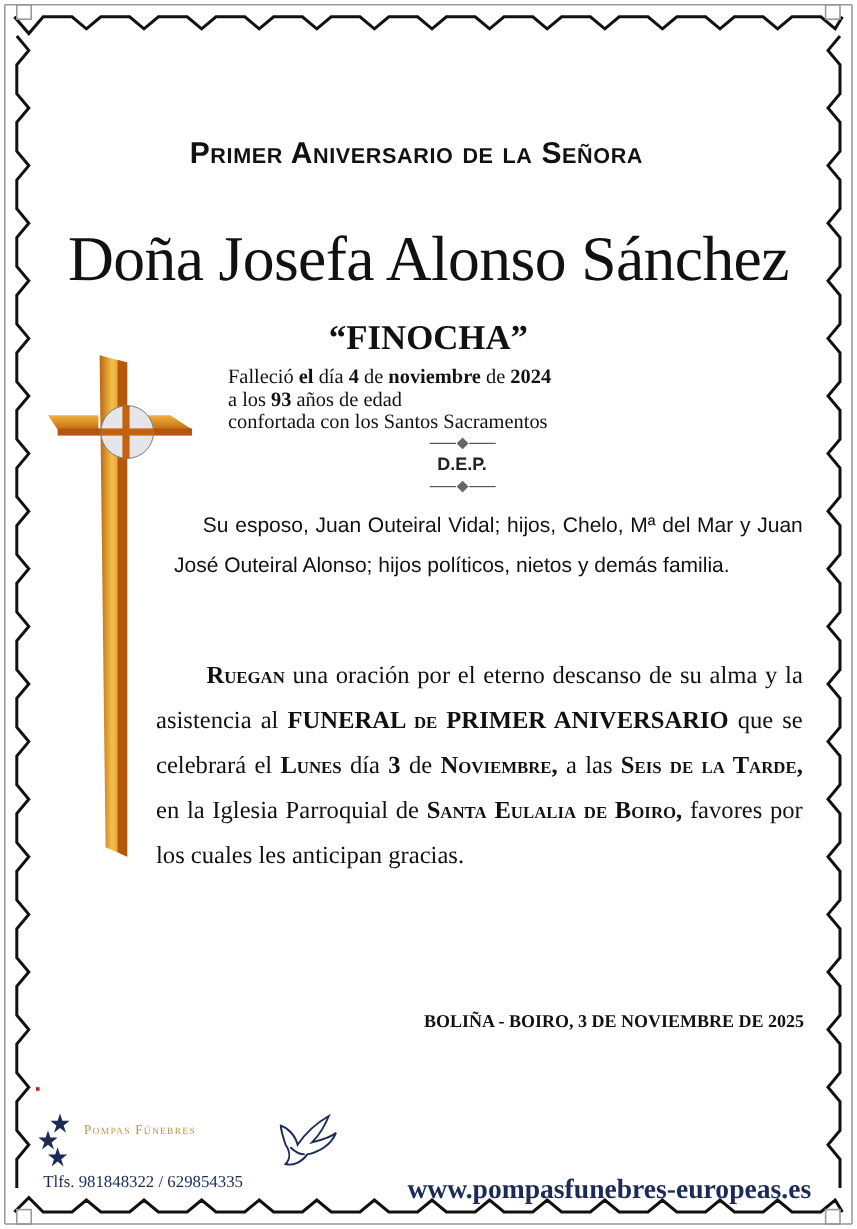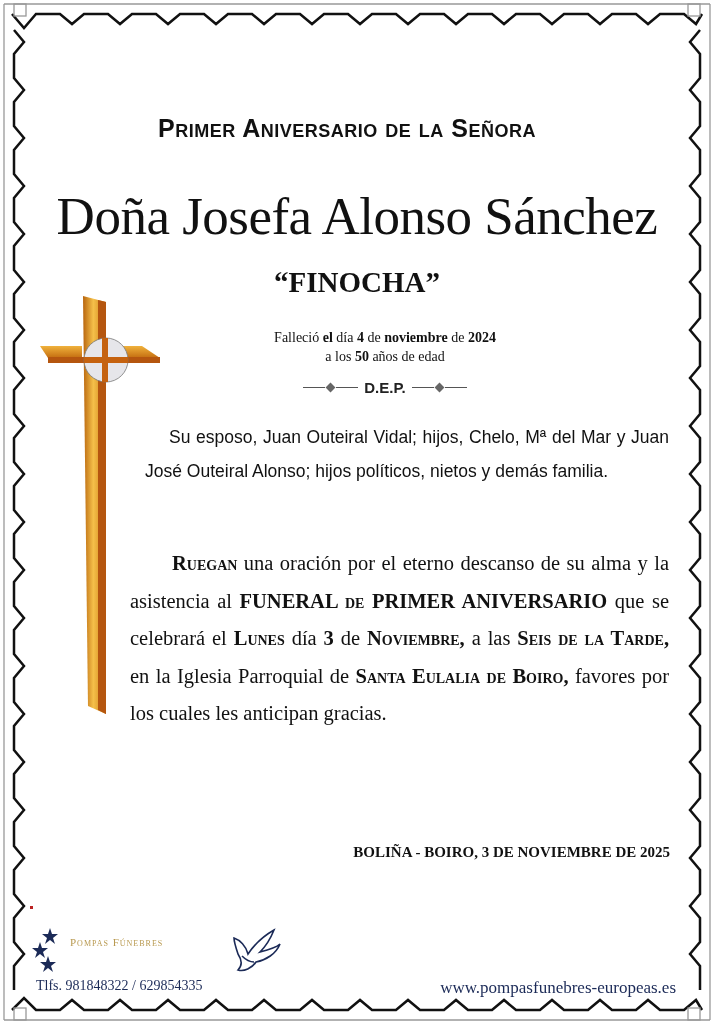--- a/index.html
+++ b/index.html
@@ -1,38 +1,38 @@
 <!DOCTYPE html>
 <html><head>
   <meta charset="utf-8">
   <style>
     html, body { margin: 0; padding: 0; }
     body { width: 714px; height: 1024px; background: #ffffff; position: relative; overflow: hidden; font-family: "Liberation Serif", serif; color: #111; }
     .border-svg { position: absolute; left: 0; top: 0; }
     .heading { position: absolute; left: 0; width: 694px; top: 114px; text-align: center; font-family: "Liberation Sans", sans-serif; font-weight: bold; font-size: 25px; font-variant: small-caps; letter-spacing: 0.5px; color: #111; }
     .name { position: absolute; left: 0; width: 714px; top: 186px; text-align: center; font-size: 53px; color: #111; letter-spacing: -0.5px; }
     .nickname { position: absolute; left: 0; width: 714px; top: 266px; text-align: center; font-size: 29px; font-weight: bold; }
-    .info { position: absolute; left: 190px; width: 390px; top: 328px; text-align: center; font-size: 14px; line-height: 19px; }
+    .info { position: absolute; left: 190px; width: 390px; top: 304px; text-align: left; font-size: 17px; line-height: 19px; }
     .info b { font-weight: bold; }
-    .dep-row { position: absolute; left: 260px; width: 250px; top: 377px; height: 20px; display: flex; align-items: center; justify-content: center; gap: 6px; }
+    .dep-row { position: absolute; left: 260px; width: 250px; top: 377px; height: 20px; display: flex; align-items: center; justify-content: center; gap: 6px; flex-direction: column; }
     .dep-line { display: flex; align-items: center; width: 55px; }
     .dep-line .ln { flex: 1; height: 1px; background: #555; }
     .dep-line .dm { width: 7px; height: 7px; background: #666; transform: rotate(45deg); margin: 0 2px; }
     .dep { font-family: "Liberation Sans", sans-serif; font-weight: bold; font-size: 15px; color: #222; }
     .family { position: absolute; left: 145px; width: 524px; top: 420px; font-family: "Liberation Sans", sans-serif; font-weight: normal; font-size: 17.5px; line-height: 34px; text-align: justify; text-indent: 24px; color: #111; }
     .prayer { position: absolute; left: 130px; width: 539px; top: 545px; font-size: 20.5px; line-height: 37.5px; text-align: justify; text-indent: 42px; color: #111; }
     .prayer b { font-variant: small-caps; }
     .place-date { position: absolute; right: 44px; top: 844px; font-size: 15px; font-weight: bold; margin-left: 40px; }
     .cross { position: absolute; left: 38px; top: 294px; }
     .logo { position: absolute; left: 32px; top: 926px; width: 260px; height: 52px; }
     .logo .pf { position: absolute; left: 38px; top: 10px; font-size: 11px; color: #b8994f; letter-spacing: 1px; font-variant: small-caps; }
     .logo .eu { position: absolute; left: 31px; top: 18px; font-size: 22px; font-weight: bold; color: #1b2a57; letter-spacing: 1px; }
     .logo .eu .big { color: #b8994f; font-size: 30px; }
     .phones { position: absolute; left: 36px; top: 978px; font-size: 14px; font-weight: normal; color: #1b2a57; }
-    .web { position: absolute; right: 38px; top: 978px; font-size: 17px; font-weight: normal; color: #1b2a57; }
+    .web { position: absolute; right: 38px; top: 978px; font-size: 23px; font-weight: bold; color: #1b2a57; }
     .dot { position: absolute; left: 30px; top: 906px; width: 3px; height: 3px; background: #b22; }
   </style>
 </head>
 <body>
 
 <svg class="border-svg" width="714" height="1024" viewBox="0 0 714 1024">
   <defs>
     <pattern id="hpat" x="12" y="0" width="44" height="40" patternUnits="userSpaceOnUse">
       <polyline points="0,8 6,16 12,8 38,8 44,16" fill="none" stroke="#111" stroke-width="2.5"></polyline>
       <rect x="13" y="11" width="24" height="8" fill="none" stroke="#999" stroke-width="1.5"></rect>
@@ -78,21 +78,22 @@
   <polygon points="2,52 44,52 44,64 10,64" fill="url(#cgh)"></polygon>
   <polygon points="74,52 104,52 122,64 74,64" fill="url(#cgh)"></polygon>
   <rect x="10" y="63" width="112" height="6" fill="#b5560f"></rect>
   <circle cx="68" cy="66" r="22" fill="#e6e6ea" stroke="#777" stroke-width="0.8"></circle>
   <rect x="64" y="44" width="6" height="44" fill="#c5620f"></rect>
   <rect x="46" y="63" width="44" height="6" fill="#c5620f"></rect>
 </svg>
 
 <div class="info">
   <div><span>Falleció </span><b>el</b><span> día </span><b>4</b><span> de </span><b>noviembre</b><span> de </span><b>2024</b></div>
-  <div><span>a los </span><b>50</b><span> años de edad</span></div>
+  <div><span>a los </span><b>93</b><span> años de edad</span></div>
+  <div>confortada con los Santos Sacramentos</div>
 </div>
 
 <div class="dep-row">
   <div class="dep-line">
       <span class="ln"></span>
       <span class="dm"></span>
       <span class="ln"></span>
     </div>
   <span class="dep">D.E.P.</span>
   <div class="dep-line">

